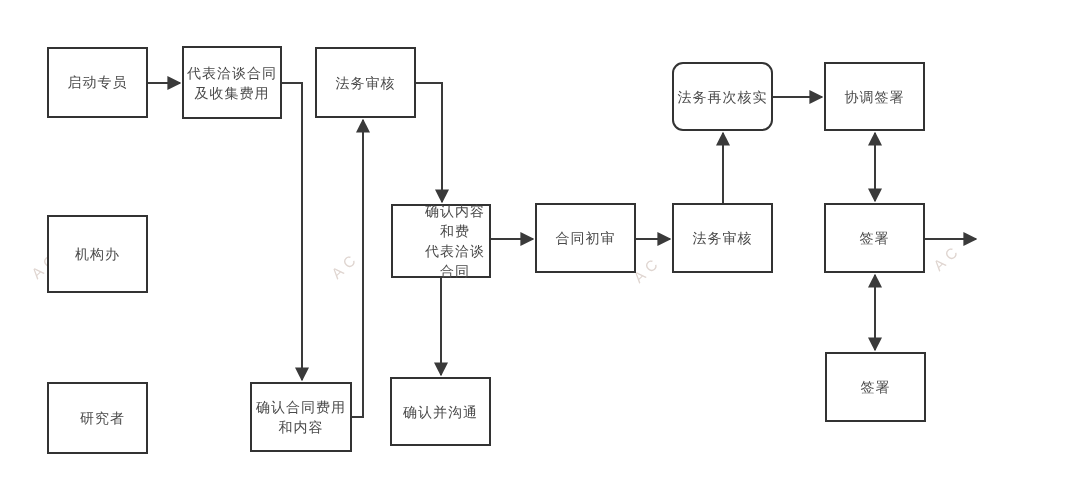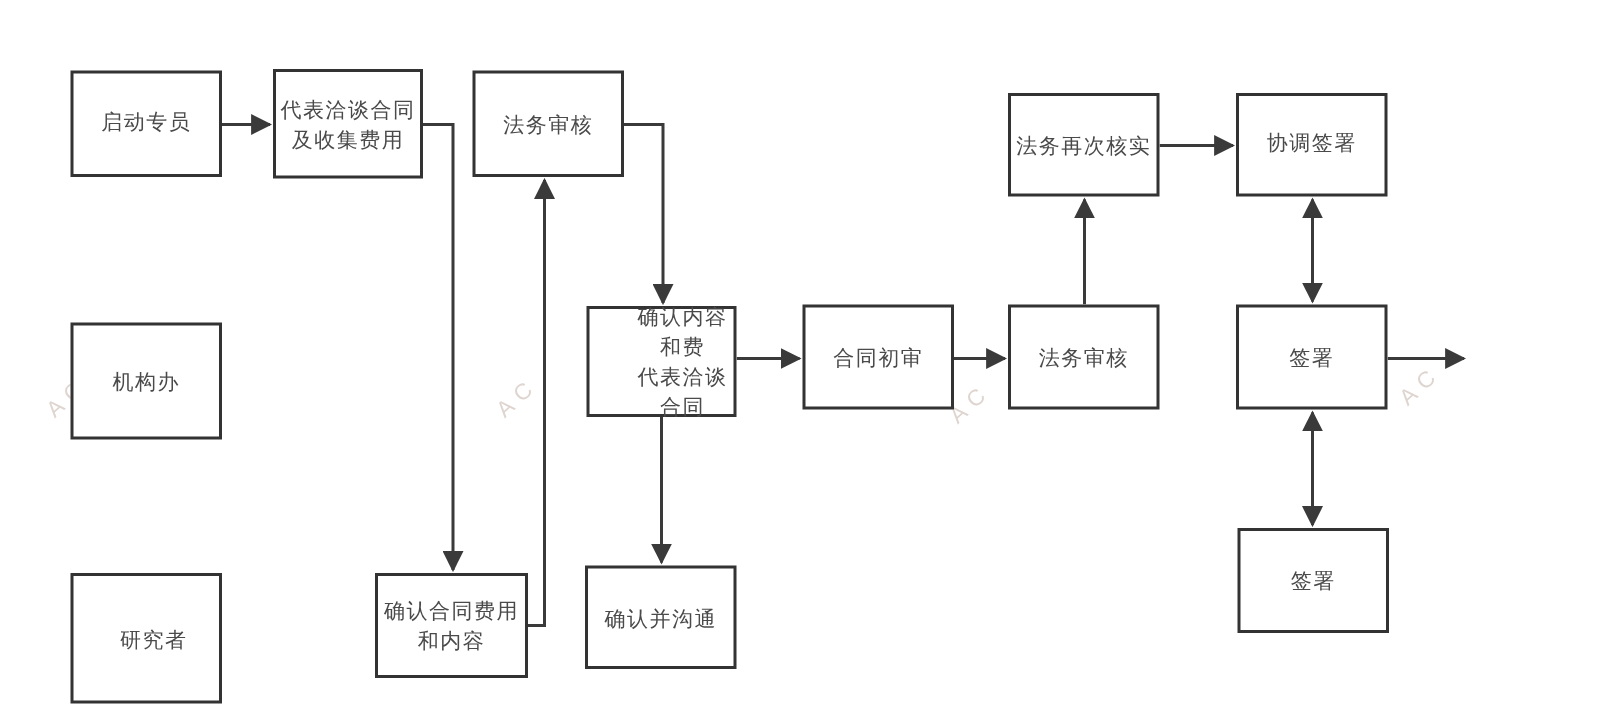--- a/index.html
+++ b/index.html
@@ -60,25 +60,25 @@
 
   <div class="node" style="left:182px; top:46px; width:100px; height:73px;text-align:center;">
     <span>代表洽谈合同</span>
     <span>及收集费用</span>
   </div>
 
   <div class="node" style="left:315px; top:47px; width:101px; height:71px;">
     <span>法务审核</span>
   </div>
 
-  <div class="node" style="left:672px; top:62px; width:101px; height:69px;">
+  <div class="node" style="left:672px; top:62px; width:101px; height:69px;border-radius:11px;">
     <span>法务再次核实</span>
   </div>
 
-  <div class="node" style="left:824px; top:62px; width:101px; height:69px;font-family:Liberation Serif, serif;">
+  <div class="node" style="left:824px; top:62px; width:101px; height:69px;">
     <span>协调签署</span>
   </div>
 
   <div class="node" style="left:47px; top:215px; width:101px; height:78px;">
     <span>机构办</span>
   </div>
 
   <div class="node" style="left:391px; top:204px; width:100px; height:74px;padding-left:28px;">
     <span>确认内容和费</span>
     <span>代表洽谈合同</span>
@@ -90,21 +90,21 @@
 
   <div class="node" style="left:672px; top:203px; width:101px; height:70px;">
     <span>法务审核</span>
   </div>
 
   <div class="node" style="left:824px; top:203px; width:101px; height:70px;">
     <span>签署</span>
   </div>
 
 
-  <div class="node" style="left:47px; top:382px; width:101px; height:87px;padding-left:10px;">
+  <div class="node" style="left:47px; top:382px; width:101px; height:72px;padding-left:10px;">
     <span>研究者</span>
   </div>
 
   <div class="node" style="left:250px; top:382px; width:102px; height:70px;">
     <span>确认合同费用</span>
     <span>和内容</span>
   </div>
 
   <div class="node" style="left:390px; top:377px; width:101px; height:69px;">
     <span>确认并沟通</span>

